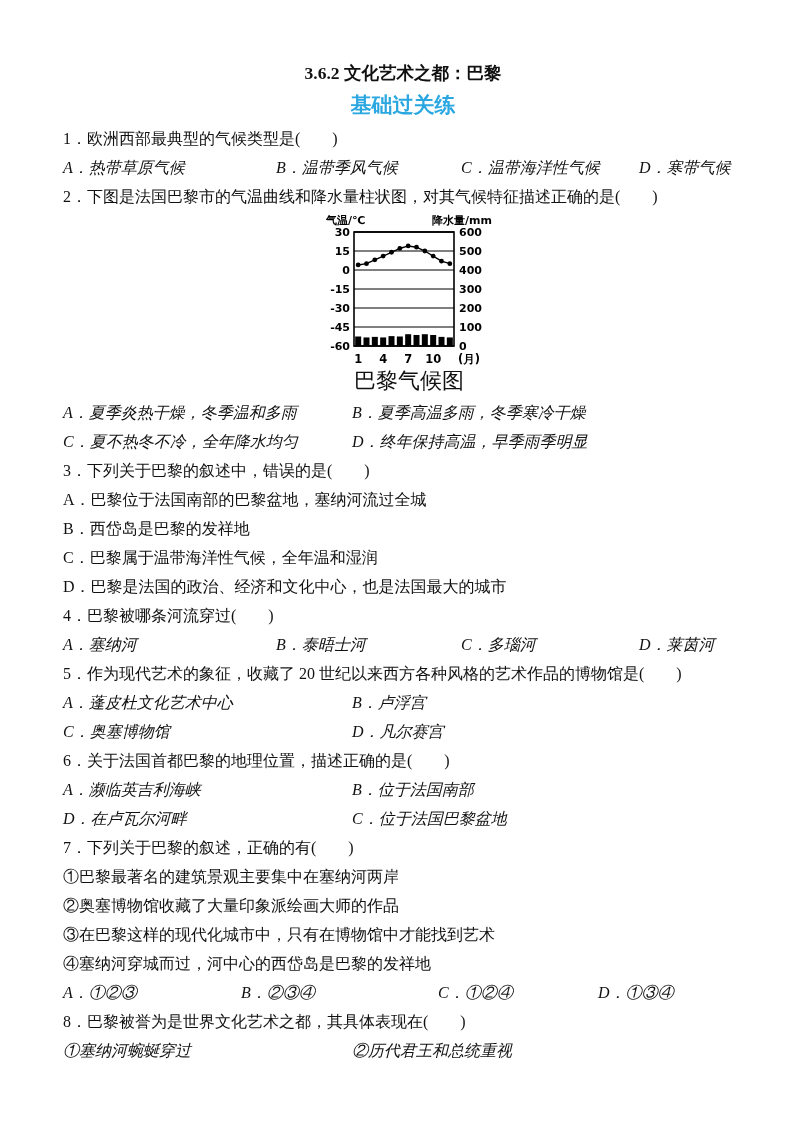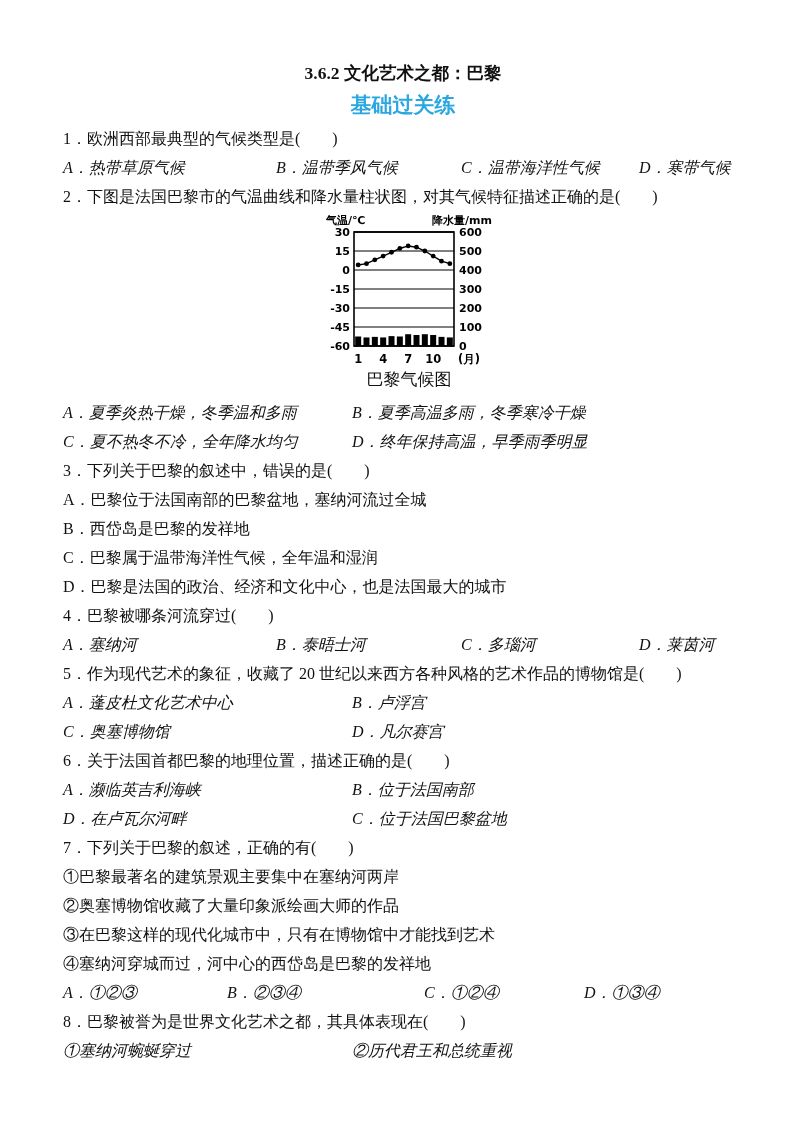--- a/index.html
+++ b/index.html
@@ -8,29 +8,29 @@
   .doc{padding:60px 50px 0 63px;}
   .title{text-align:center;font-weight:bold;font-size:17.5px;margin:0;line-height:26px;}
   .section-header{text-align:center;font-weight:bold;font-size:21px;margin:7px 0 7px;line-height:24px;}
   .line{line-height:29px;white-space:pre-wrap;margin:0;}
   .row{display:flex;line-height:29px;font-style:italic;}
   .row span{white-space:pre;}
   .opts4 > span:nth-child(1){width:197px;}
   .opts4 > span:nth-child(2){width:185px;margin-left:16px;}
   .opts4 > span:nth-child(3){width:178px;}
   .opts4n > span:nth-child(1){width:164px;}
-  .opts4n > span:nth-child(2){width:197px;}
+  .opts4n > span:nth-child(2){width:197px;margin-left:14px;}
   .opts4n > span:nth-child(3){width:160px;}
   .opts2 > span:nth-child(1){width:289px;}
   .figure{height:184px;text-align:center;padding-top:3px;}
   .figwrap{display:inline-block;text-align:center;transform:translateX(6px);}
   .chart-box svg{display:block;}
   .chart-box text{font-family:"DejaVu Sans","Liberation Sans",sans-serif;font-weight:bold;fill:#000;}
-  .caption{font-size:17px;margin:3px 0 0 0;line-height:22px;
-           font-family:Liberation Mono, monospace;}
+  .caption{font-size:22px;margin:3px 0 0 0;line-height:22px;
+           font-family:Liberation Serif, serif;}
 </style>
 </head>
 <body>
 
 <div class="doc">
 
   <h1 class="title">3.6.2  文化艺术之都：巴黎</h1>
   <h2 class="section-header" style="color: rgb(42, 167, 224);">基础过关练</h2>
 
   <p class="line">1．欧洲西部最典型的气候类型是(　　)</p>

